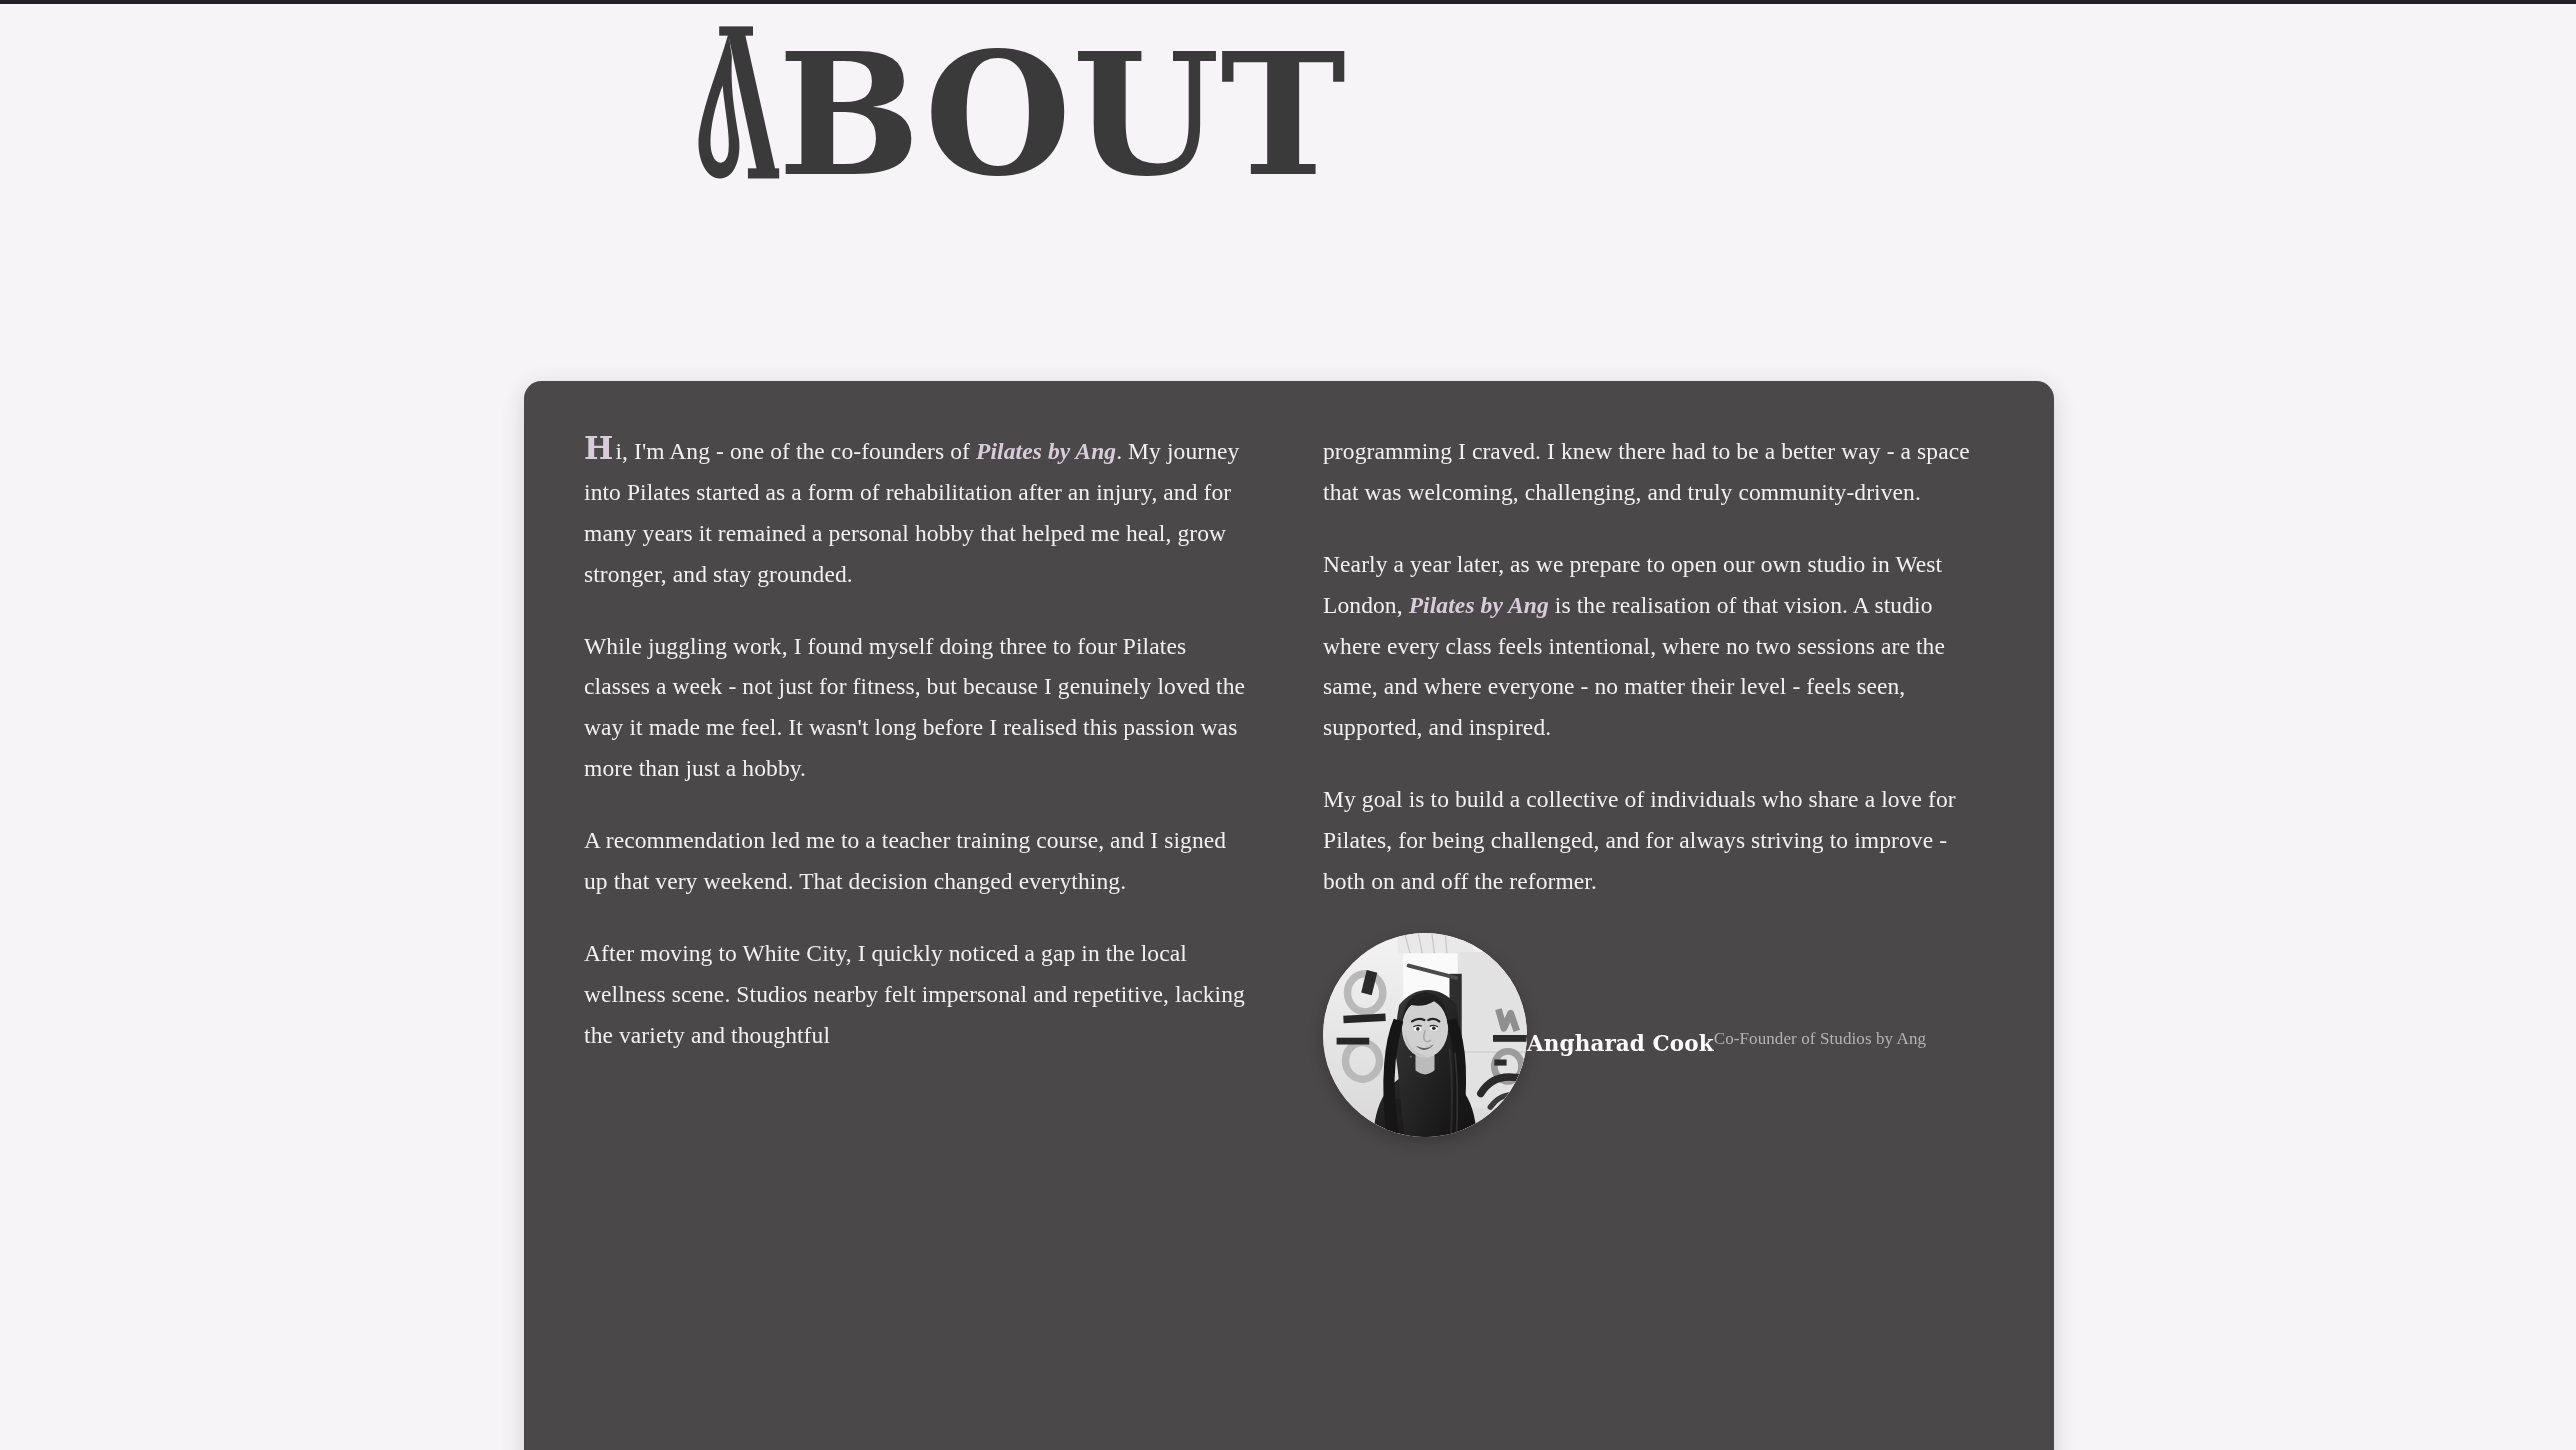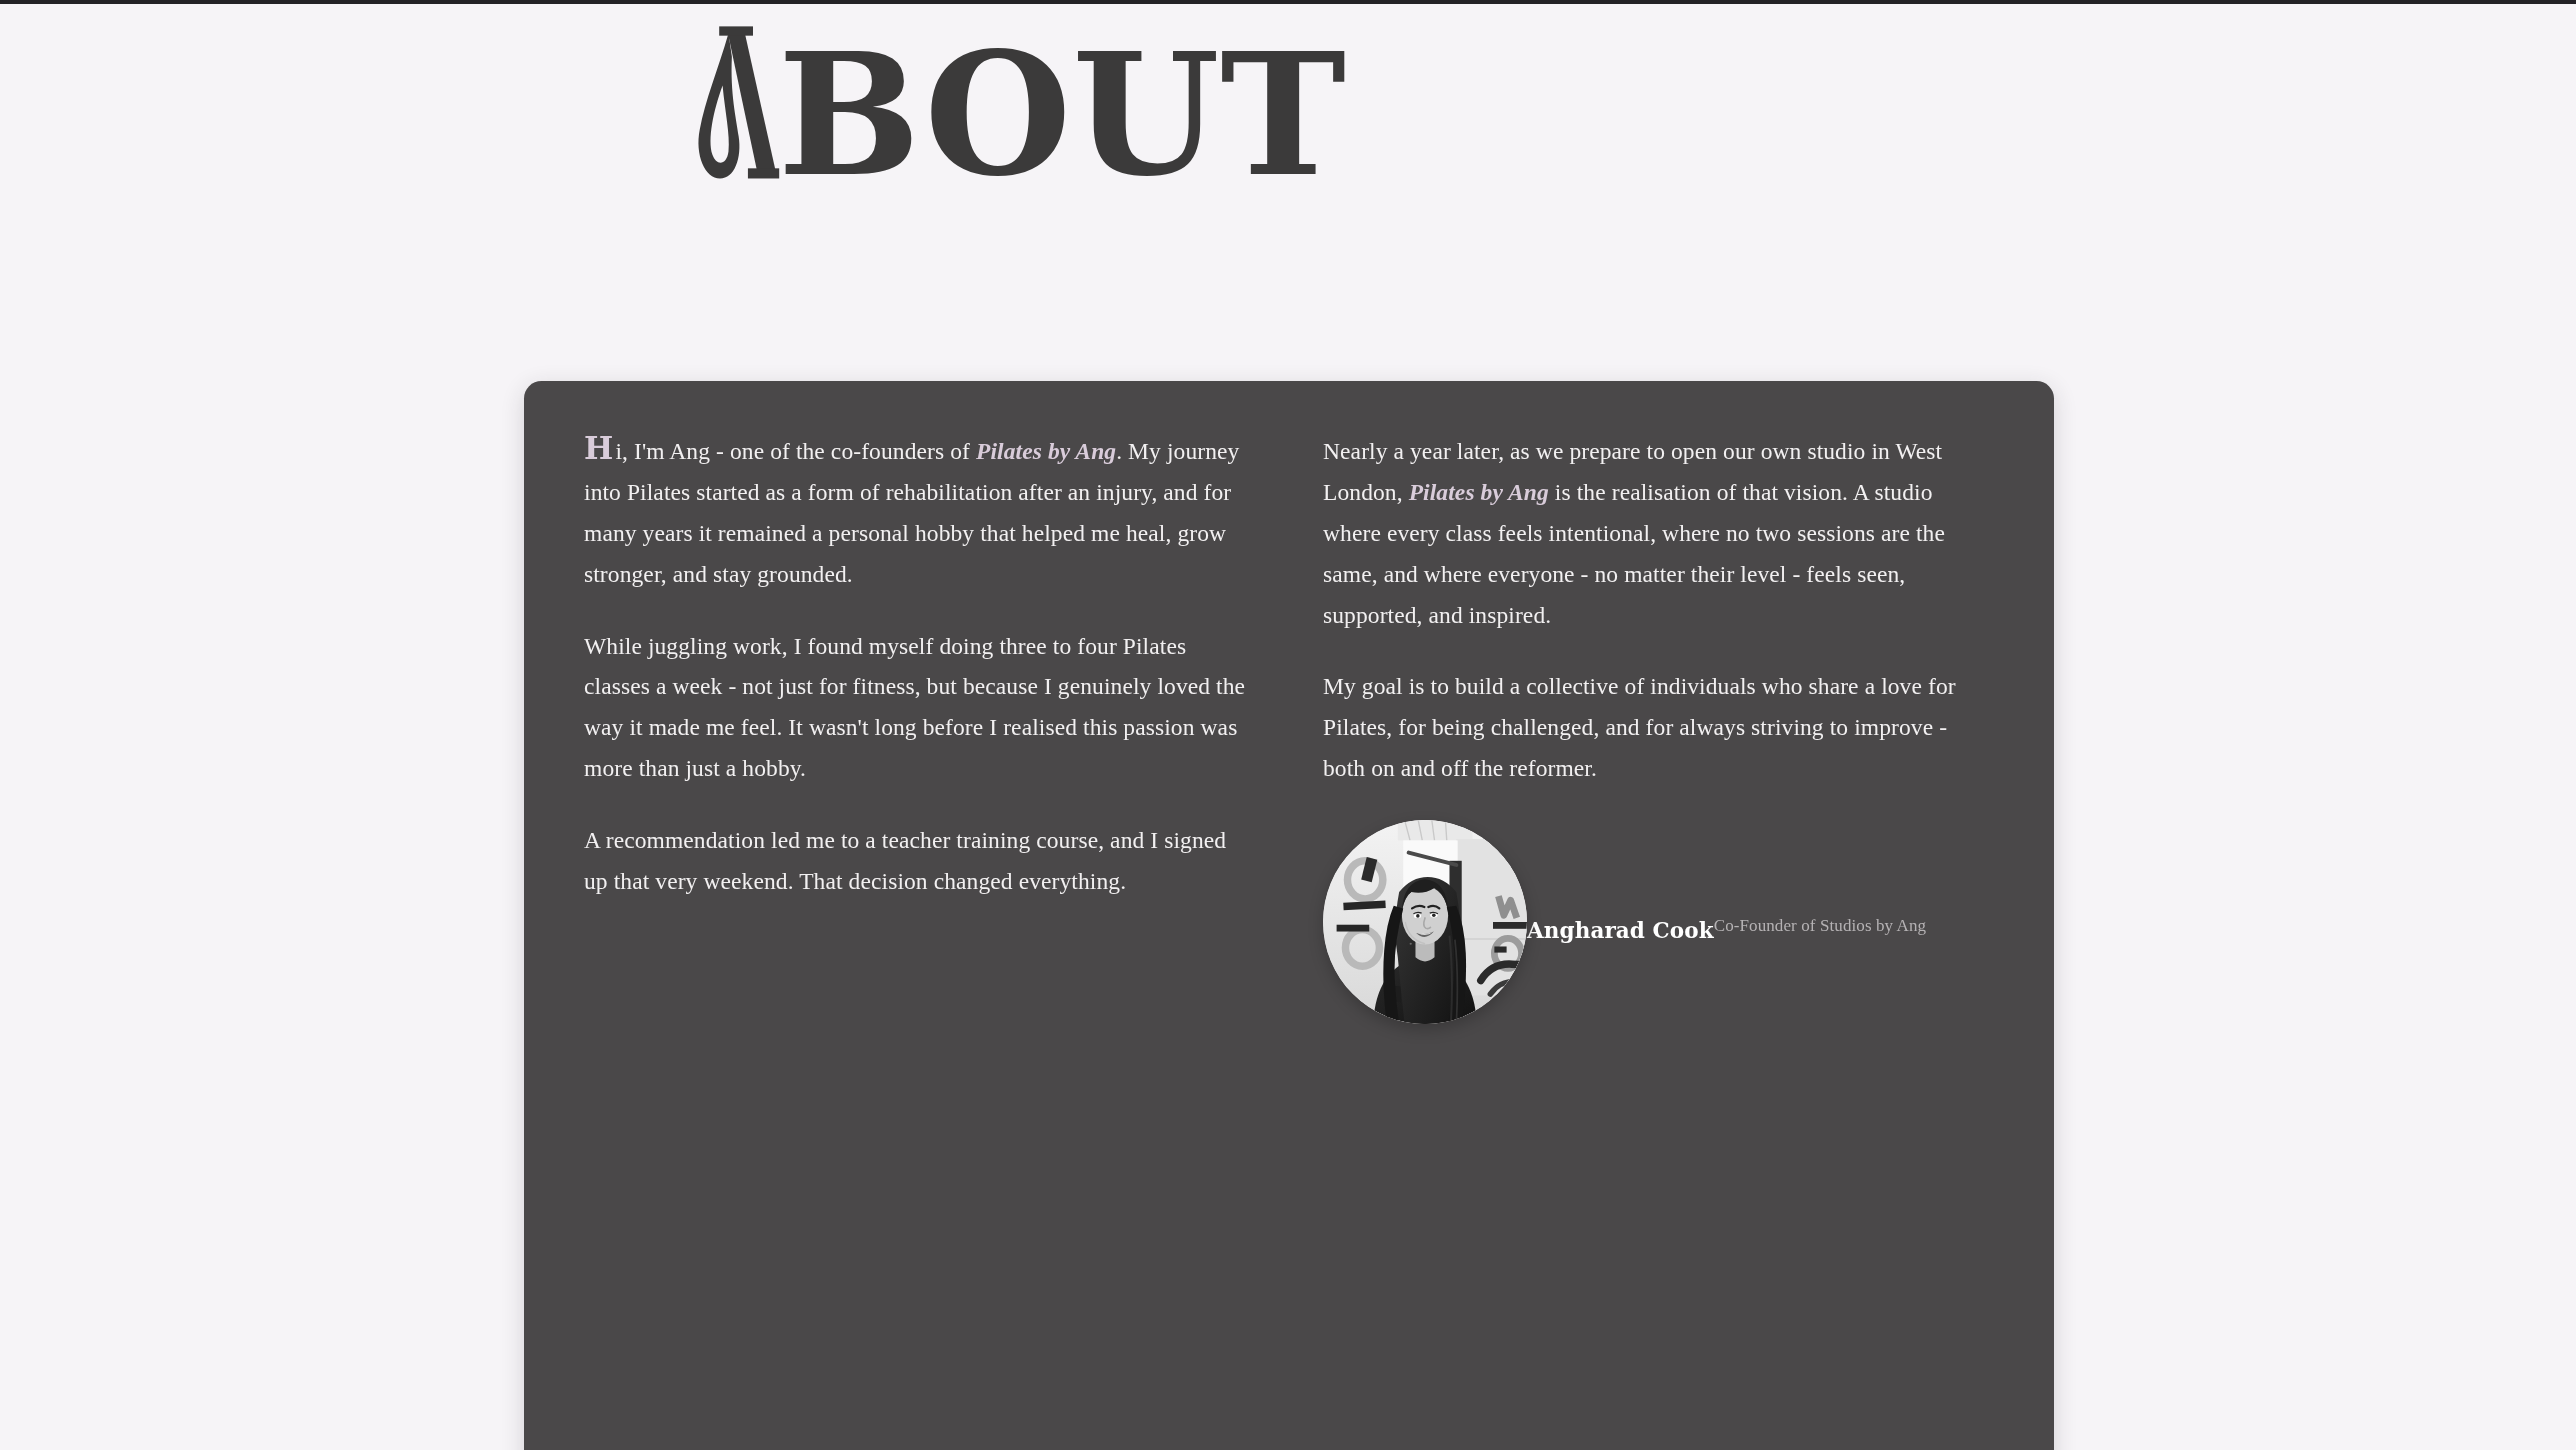--- a/index.html
+++ b/index.html
@@ -186,25 +186,27 @@
 
   <div class="col">
 
     <p><span class="dropcap">H</span><span>i, I'm Ang - one of the co-founders of </span><span class="brand">Pilates by Ang</span><span>. My journey into Pilates started as a form of rehabilitation after an injury, and for many years it remained a personal hobby that helped me heal, grow stronger, and stay grounded.</span></p>
 
 
     <p><span>While juggling work, I found myself doing three to four Pilates classes a week - not just for fitness, but because I genuinely loved the way it made me feel. It wasn't long before I realised this passion was more than just a hobby.</span></p>
 
     <p><span>A recommendation led me to a teacher training course, and I signed up that very weekend. That decision changed everything.</span></p>
 
+    <p><span>After moving to White City, I quickly noticed a gap in the local wellness scene. Studios nearby felt impersonal and repetitive, lacking the variety and thoughtful</span></p>
 
   </div>
 
   <div class="col">
 
+    <p><span>programming I craved. I knew there had to be a better way - a space that was welcoming, challenging, and truly community-driven.</span></p>
 
     <p><span>Nearly a year later, as we prepare to open our own studio in West London, </span><span class="brand">Pilates by Ang</span><span> is the realisation of that vision. A studio where every class feels intentional, where no two sessions are the same, and where everyone - no matter their level - feels seen, supported, and inspired.</span></p>
 
     <p><span>My goal is to build a collective of individuals who share a love for Pilates, for being challenged, and for always striving to improve - both on and off the reformer.</span></p>
 
     <div class="author-block">
 
       <div class="avatar">
         <svg viewBox="0 0 300 300" xmlns="http://www.w3.org/2000/svg" aria-hidden="true">
           <defs>

